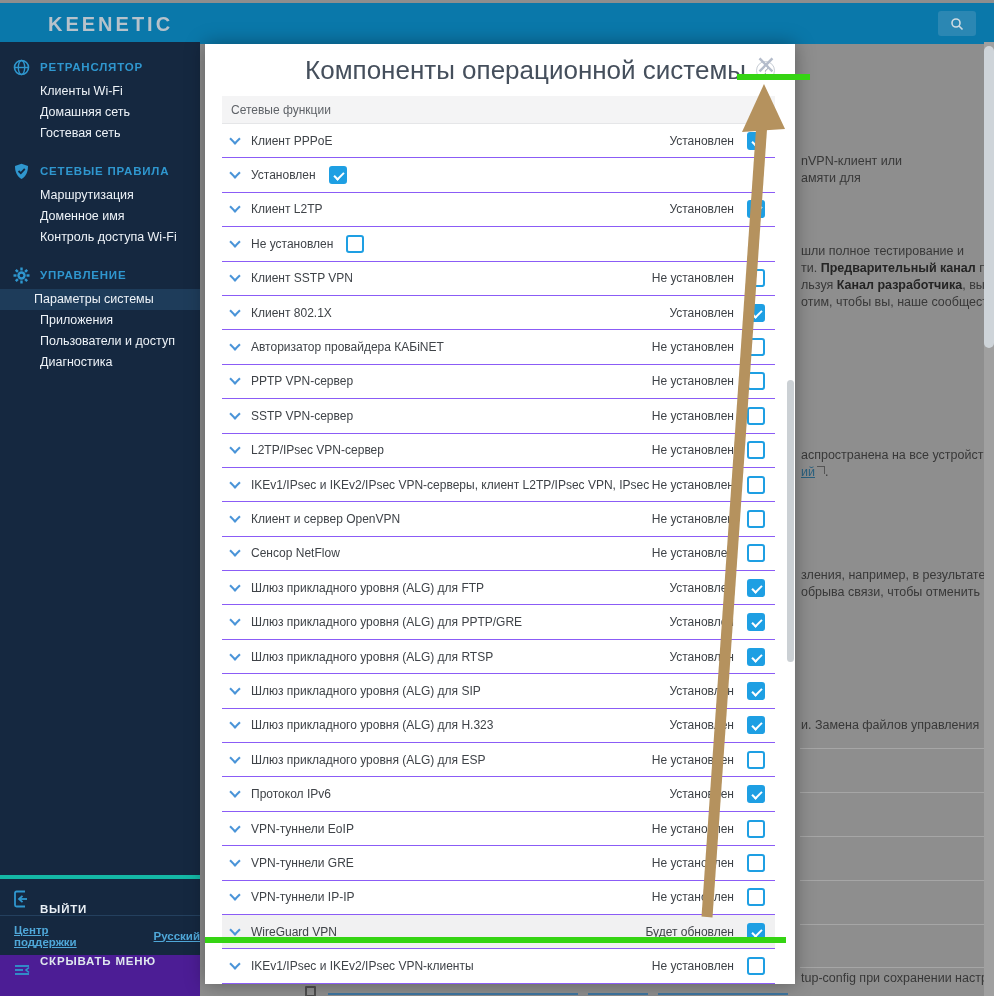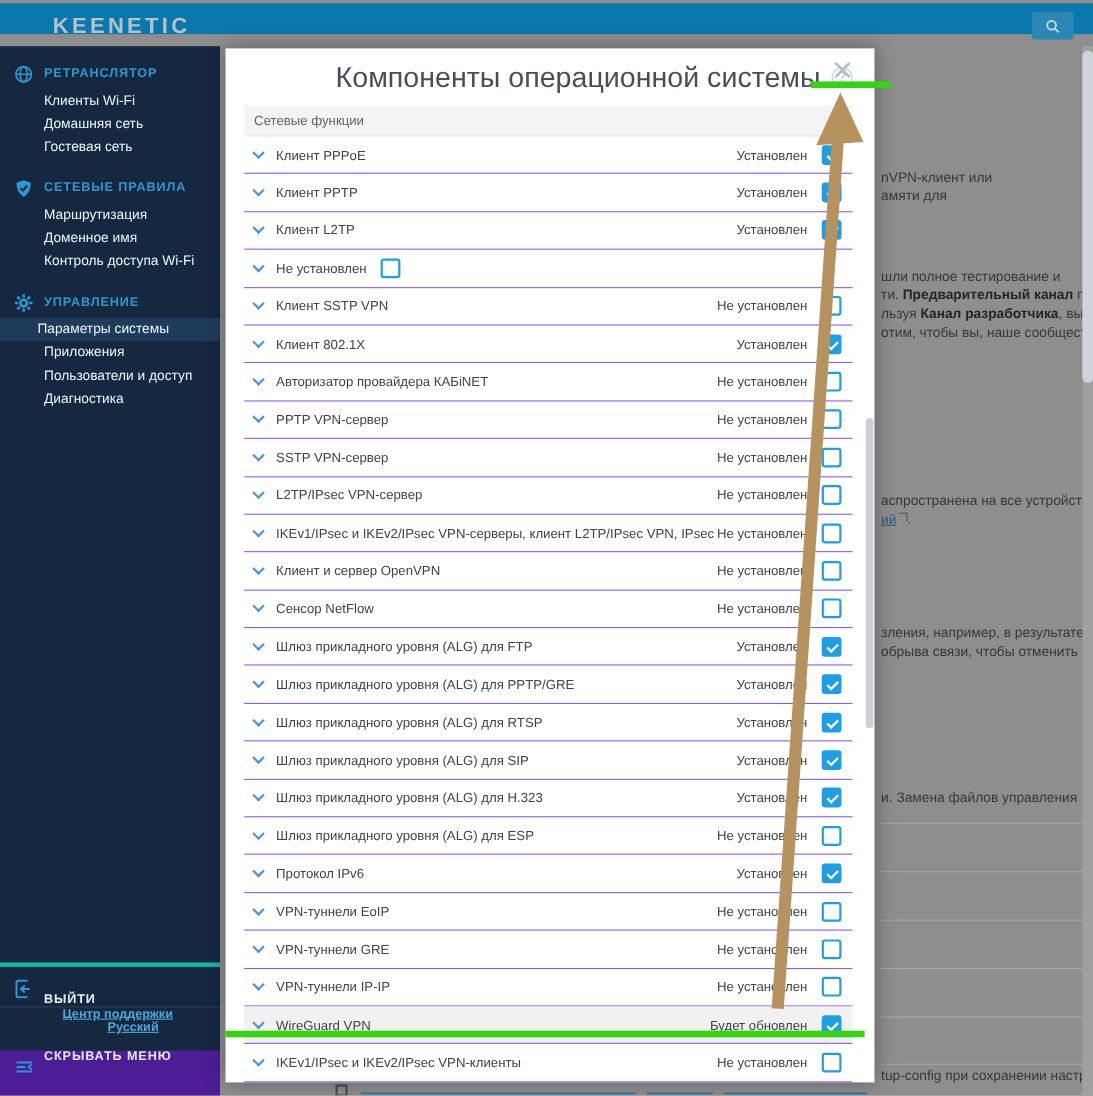--- a/index.html
+++ b/index.html
@@ -1,37 +1,37 @@
 <!DOCTYPE html>
 <html><head>
 <meta charset="utf-8">
 <style>
   * { margin:0; padding:0; box-sizing:border-box; }
   html,body { width:994px; height:996px; }
   body { font-family:"Liberation Sans","DejaVu Sans",sans-serif; background:#ddd; }
   #screen { position:relative; width:994px; height:996px; overflow:hidden; background:#8e8e8e; }
 
   
-  .header { position:absolute; left:0; top:3px; width:994px; height:28px; background:#0a78aa; z-index:10; }
+  .header { position:absolute; left:0; top:3px; width:994px; height:41px; background:#0a78aa; z-index:10; }
   .logo { position:absolute; left:48px; top:10px; font-size:20px; font-weight:bold; letter-spacing:3px; color:#b6c2cb; }
   .search-btn { position:absolute; right:18px; top:8px; width:38px; height:25px; background:#2b87b3; border-radius:3px; display:flex; align-items:center; justify-content:center; cursor:pointer; }
 
   
   .sidebar { position:absolute; left:0; top:42px; width:200px; height:954px; background:#152840; z-index:10; color:#e9eff5; }
   .side-scroll { padding-top:17px; }
   .section { margin-bottom:19px; }
   .section-head { position:relative; padding-left:40px; height:17px; margin-bottom:5px; font-size:11.5px; font-weight:bold; letter-spacing:0.8px; color:#2f97cf; line-height:17px; }
   .sec-icon { position:absolute; left:13px; top:0px; width:17px; height:17px; }
   .s-item { display:block; padding:4px 6px 4px 40px; font-size:12.5px; color:#eef3f8; line-height:13px; cursor:pointer; }
   .s-item.sel { background:#1e3c5a;padding-left:34px; }
   .side-bottom { position:absolute; left:0; bottom:0; width:200px; }
   .sb-row { position:relative; height:40px; border-top:4px solid #14b8a6; display:flex; align-items:flex-end; }
   .logout-label { margin-left:40px; font-size:11.5px; font-weight:bold; letter-spacing:0.8px; color:#e9eff5; }
   .sb-icon { position:absolute; left:13px; top:11px; width:18px; height:18px; }
-  .links-row { height:40px; border-top:1px solid #24405e; display:flex; align-items:center;flex-direction:column; }
+  .links-row { height:40px; border-top:1px solid #24405e; display:flex; align-items:center; }
   .side-link { font-size:11.5px; font-weight:bold; color:#4fa7d8; text-decoration:underline; cursor:pointer; }
   .link1 { margin-left:14px; }
   .link2 { margin-left:42px; }
   .hide-row { height:41px; background:#4c1d95; display:flex; align-items:flex-start; position:relative; }
   .hide-label { margin-left:40px; font-size:11.5px; font-weight:bold; letter-spacing:0.8px; color:#dfe7ee; }
 
   
   .dim-bg { position:absolute; left:200px; top:42px; width:794px; height:954px; background:#8e8e8e; overflow:hidden; }
   .frag { position:absolute; font-size:12.5px; color:#383838; white-space:nowrap; }
   .frag b { color:#242424; }
@@ -219,21 +219,20 @@
     <div class="m-rows">
 
     <div class="m-row">
           <span class="chev"></span>
           <span class="r-name">Клиент PPPoE</span>
           <span class="r-status">Установлен</span>
           <span class="cb checked"></span>
         </div>
         <div class="m-row">
           <span class="chev"></span>
-          <span class="r-name">Клиент PPTP</span>
           <span class="r-status">Установлен</span>
           <span class="cb checked"></span>
         </div>
         <div class="m-row">
           <span class="chev"></span>
           <span class="r-name">Клиент L2TP</span>
           <span class="r-status">Установлен</span>
           <span class="cb checked"></span>
         </div>
         <div class="m-row">

